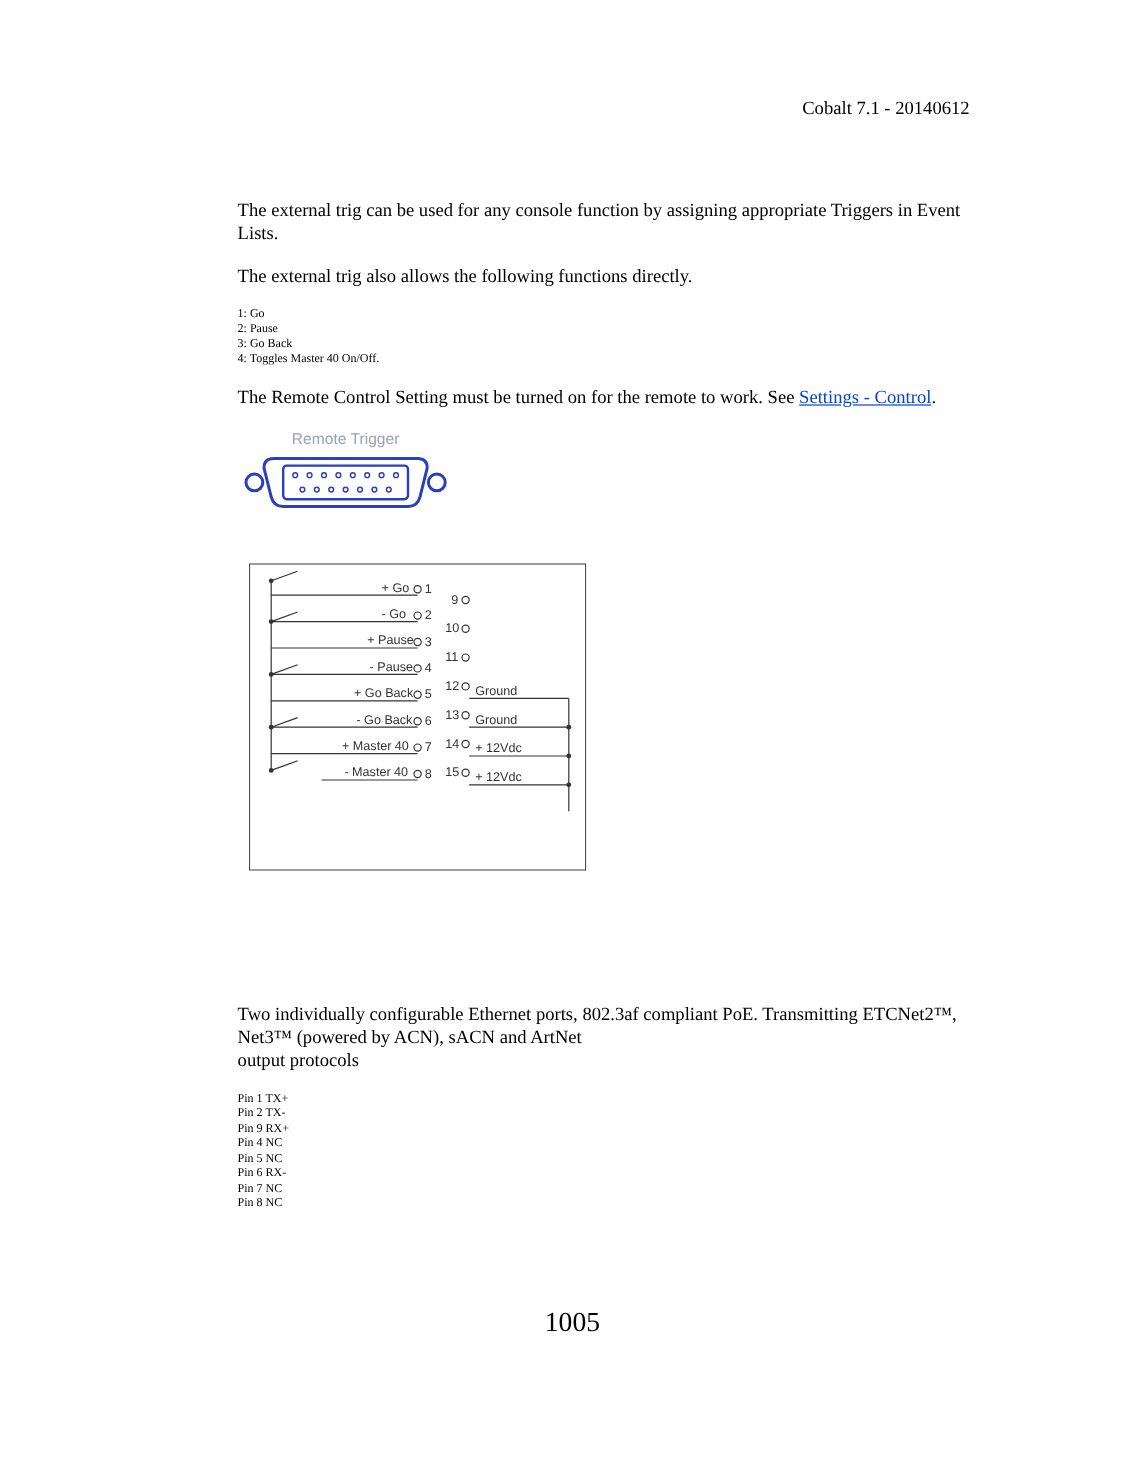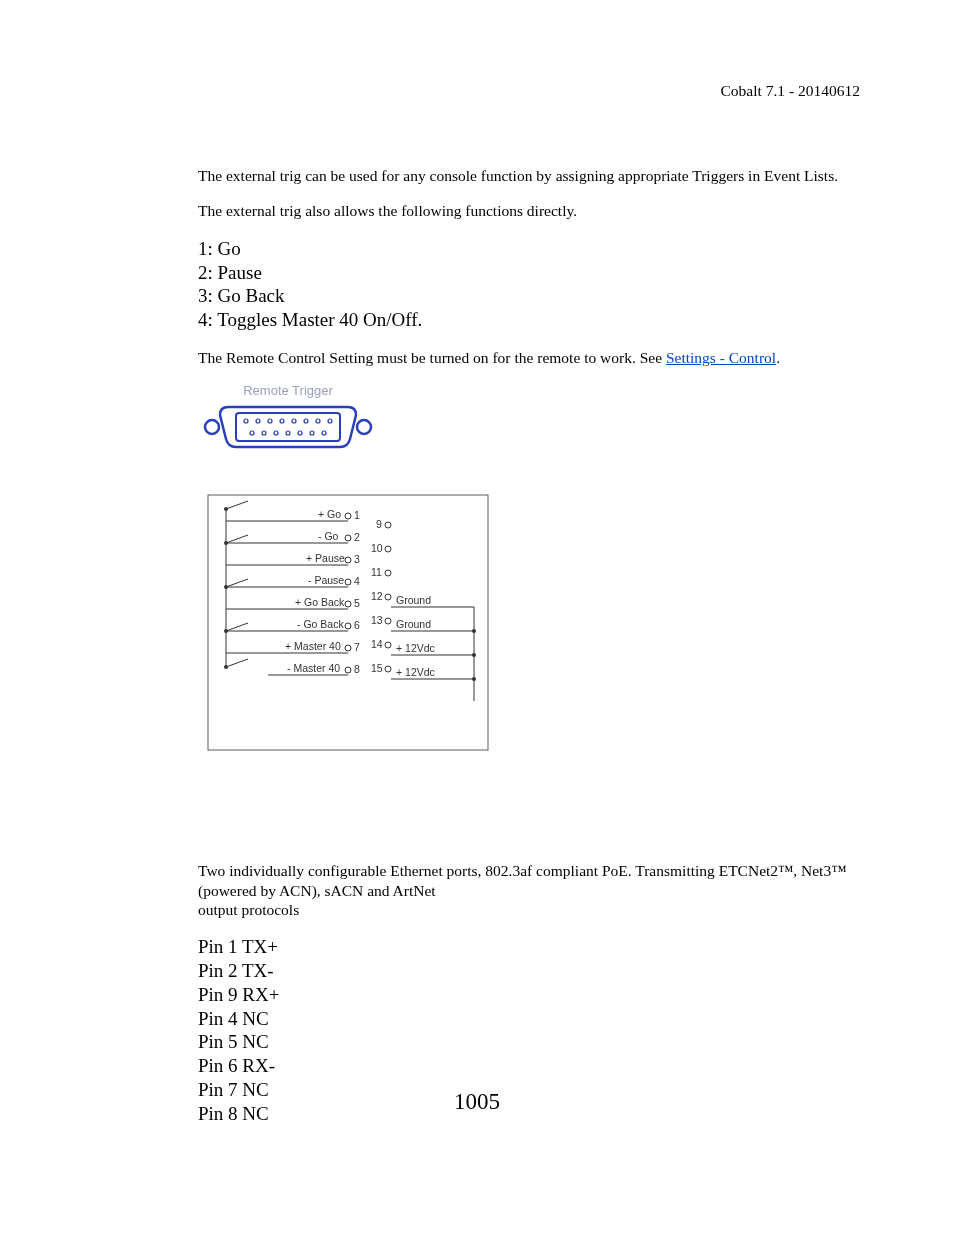--- a/index.html
+++ b/index.html
@@ -8,38 +8,38 @@
     font-family: "Times New Roman", Times, serif;
     font-size: 16px;
     color: #000;
     background: #fff;
     width: 954px;
     height: 1235px;
     position: relative;
     box-sizing: border-box;
   }
   .page {
-    padding: 82px 64px 40px 198px;
+    padding: 82px 116px 40px 198px;
     box-sizing: border-box;
     width: 954px;
   }
   .header-right {
     text-align: right;
     margin-bottom: 66px;
     font-size: 15.5px;
     padding-right: 30px;
   }
   .para {
     margin: 0 0 16px 0;
     line-height: 1.25;
     font-size: 15.5px;
   }
   .list-block {
     margin: 0 0 16px 0;
-    font-size: 19px;
+    font-size: 10px;
     line-height: 1.25;
   }
   .list-block div { }
   a.link { color: #0645cc; text-decoration: underline; }
   .diagram1 {
     margin: 14px 0 10px 0;
   }
   .diagram2 {
     margin: 22px 0 10px 0;
   }

